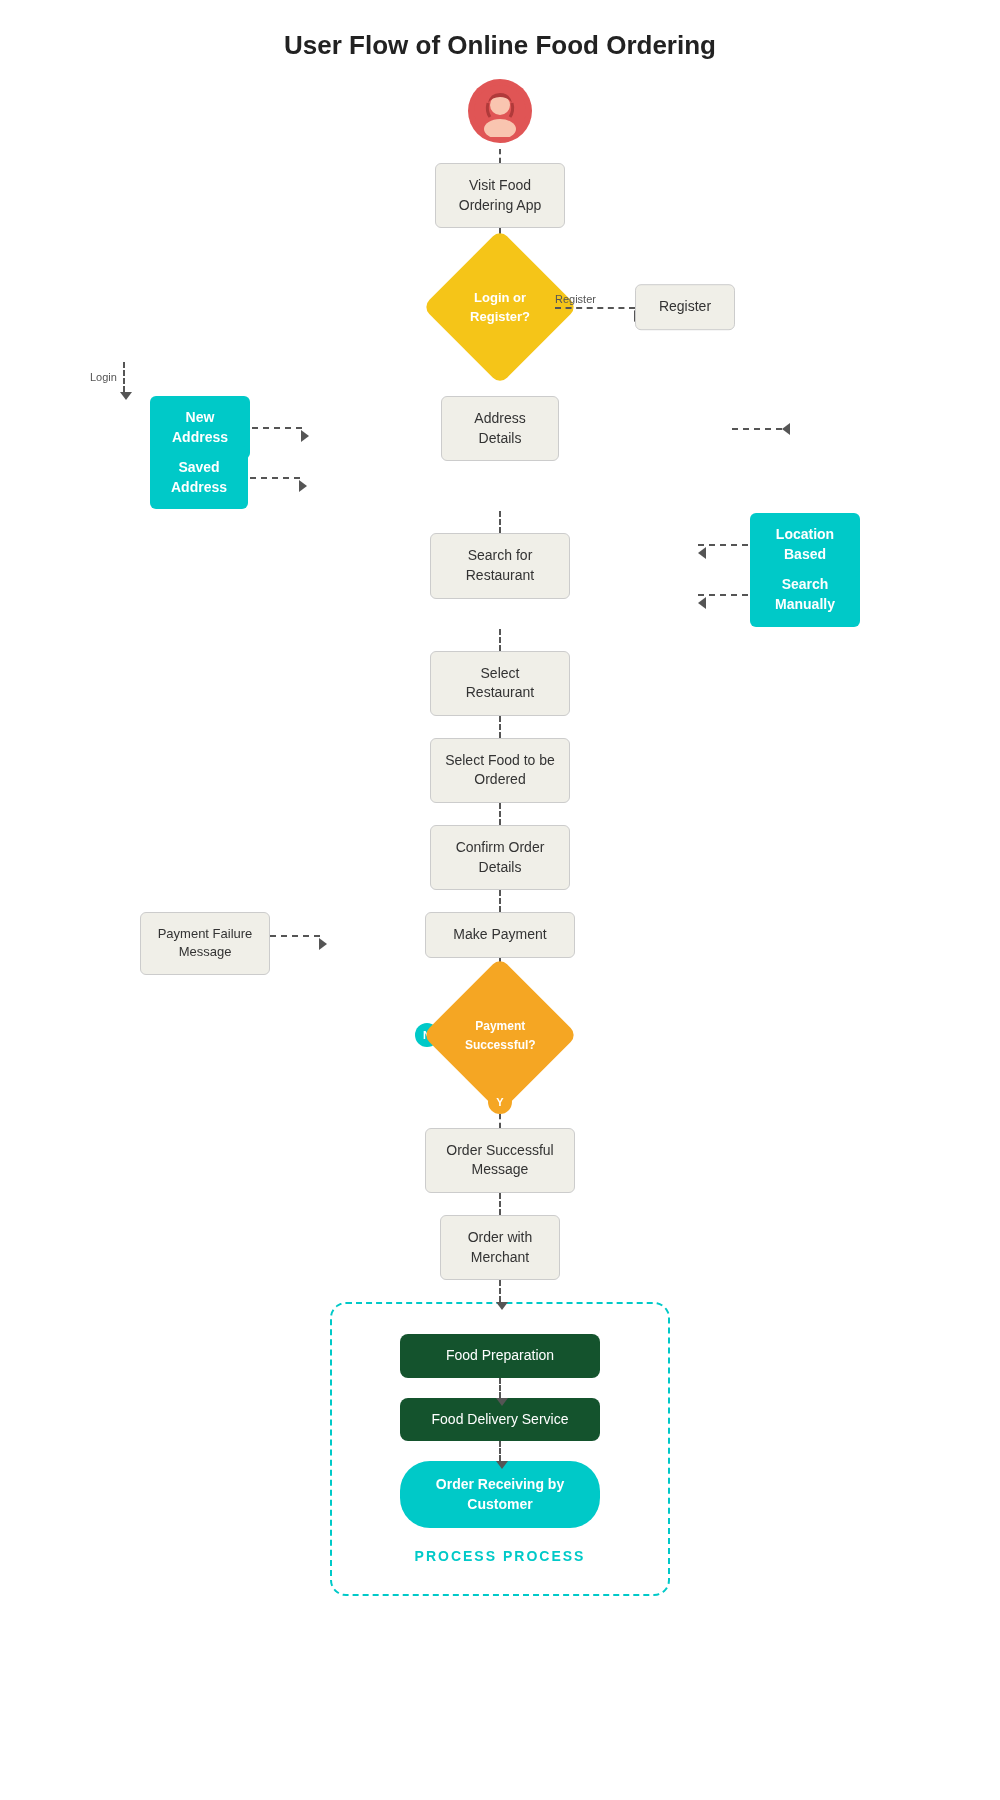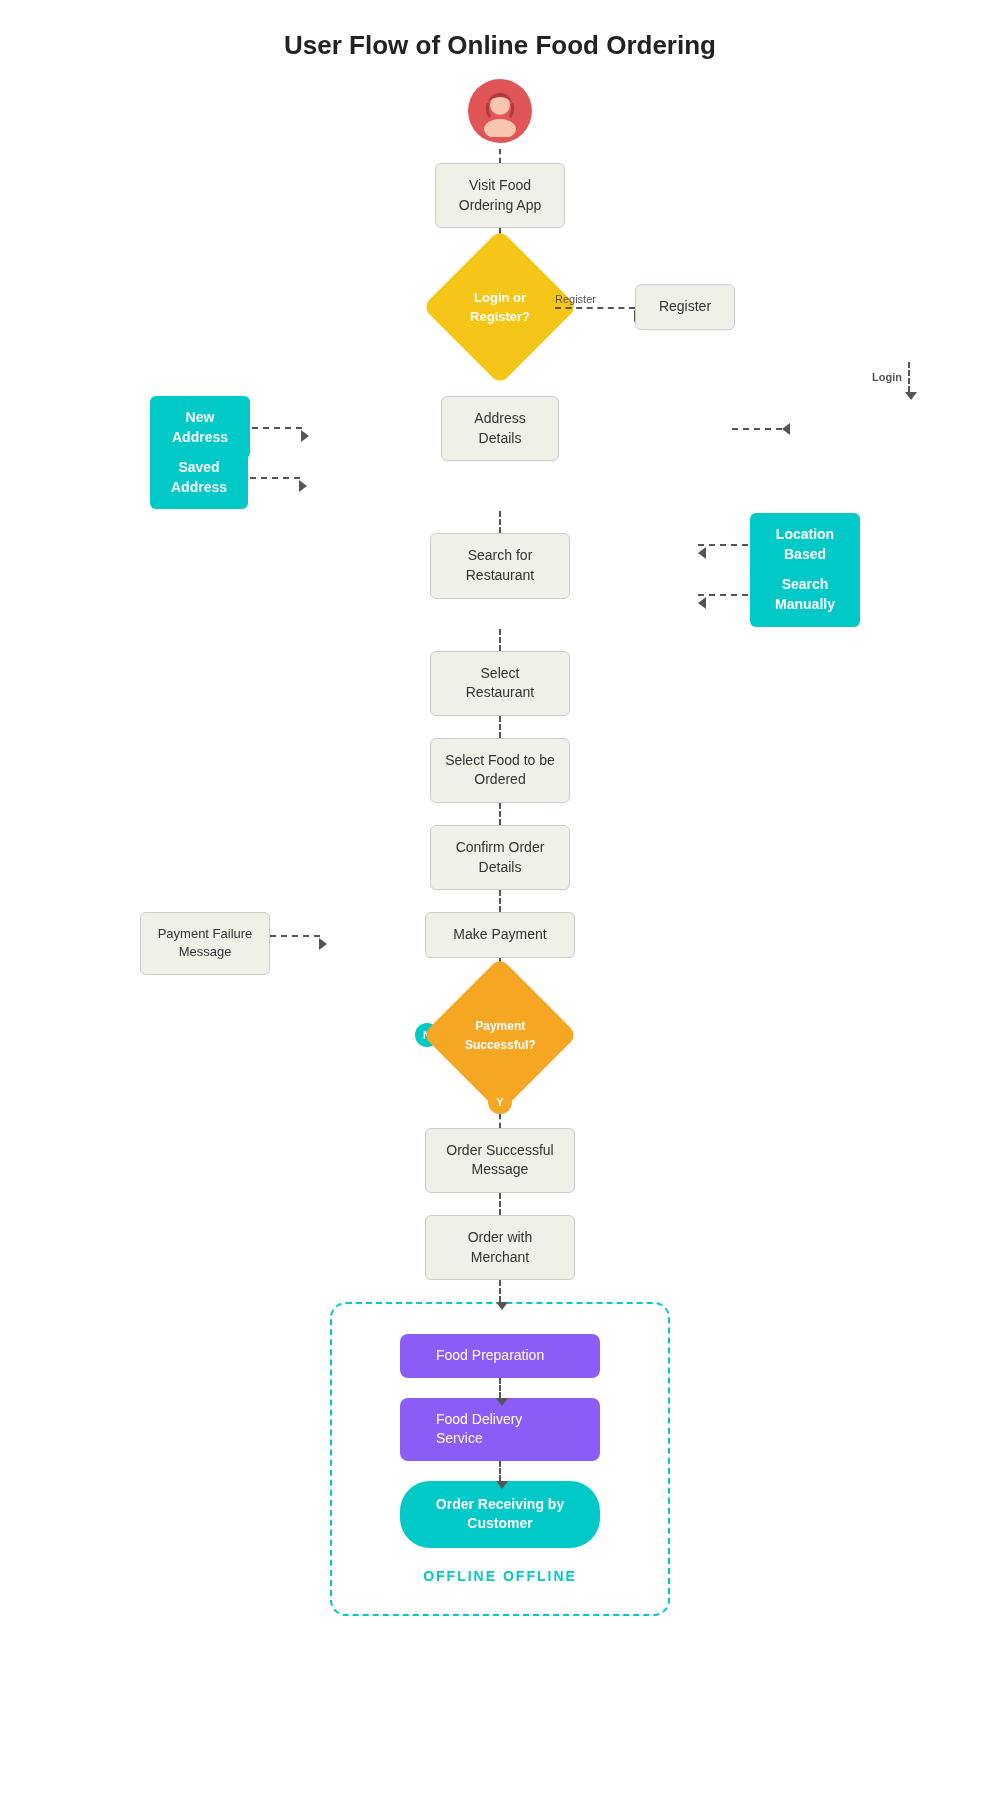--- a/index.html
+++ b/index.html
@@ -60,25 +60,25 @@
       color: #fff;
       border: none;
       border-radius: 6px;
       padding: 12px 18px;
       text-align: center;
       font-size: 14px;
       font-weight: 600;
       line-height: 1.4;
     }
     .box-dark {
-      background: #8b5cf6;
+      background: #14532d;
       color: #fff;
       border-radius: 6px;
-      padding: 12px 36px;
-      text-align: left;
+      padding: 12px 18px;
+      text-align: center;
       font-size: 14px;
       font-weight: 500;
       line-height: 1.4;
     }
     
     .diamond-wrap {
       display: flex;
       justify-content: center;
       align-items: center;
       position: relative;
@@ -248,21 +248,21 @@
 
           <div style="position:absolute; left:calc(50% + 135px); top:50%; transform:translateY(-50%);">
             <div class="box" style="width:100px;">
               <span>Register</span>
             </div>
           </div>
         </div>
       </div>
     </div>
 
-    <div style="display:flex; justify-content:flex-end; position:relative; margin-top:0;font-weight:bold;">
+    <div style="display:flex; justify-content:flex-start; position:relative; margin-top:0;">
 
       <div style="position:relative; display:flex; flex-direction:column; align-items:center;">
         <div style="display:flex; align-items:center; margin-bottom:2px;">
           <span class="small-label" style="margin-right:6px;">Login</span>
           <div style="width:2px; height:30px; border-left:2px dashed #555; position:relative;">
             <div style="position:absolute; bottom:-8px; left:-5px; width:0; height:0; border-left:6px solid transparent; border-right:6px solid transparent; border-top:8px solid #555;"></div>
           </div>
         </div>
       </div>
     </div>
@@ -439,21 +439,21 @@
         <span>Order Successful
 Message</span>
       </div>
     </div>
 
     <div class="connector">
       <div class="v-line-dashed arrow-down" style="height:22px;"></div>
     </div>
 
     <div class="row">
-      <div class="box" style="width:150px;">
+      <div class="box" style="width:120px;">
         <span>Order with
 Merchant</span>
       </div>
     </div>
 
     <div class="connector">
       <div class="v-line-dashed arrow-down" style="height:22px;"></div>
     </div>
 
     <div class="offline-box">
@@ -474,17 +474,17 @@
 
       <div class="connector">
         <div class="v-line-dashed arrow-down" style="height:20px;"></div>
       </div>
 
       <div class="box-cyan" style="width:200px; border-radius:30px; padding:14px 18px;">
         <span>Order Receiving
 by Customer</span>
       </div>
 
-      <div class="offline-label">OFFLINE OFFLINE</div>
+      <div class="offline-label">PROCESS PROCESS</div>
     </div>
 
   </div>
 </div>
 
 </body></html>

